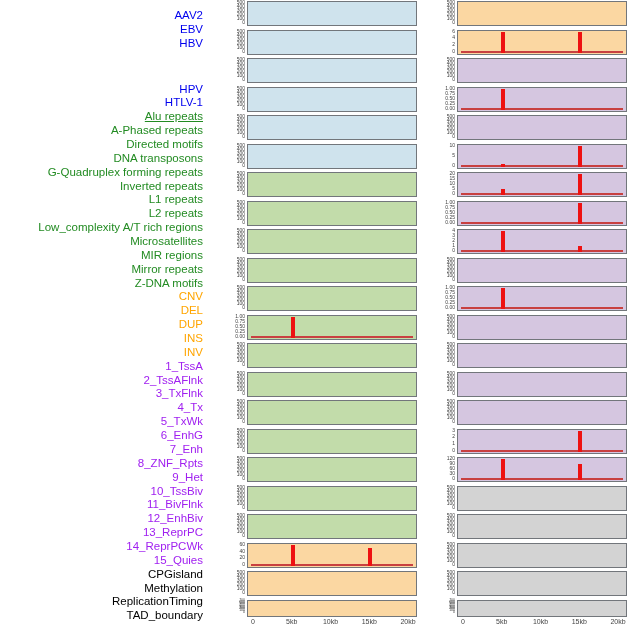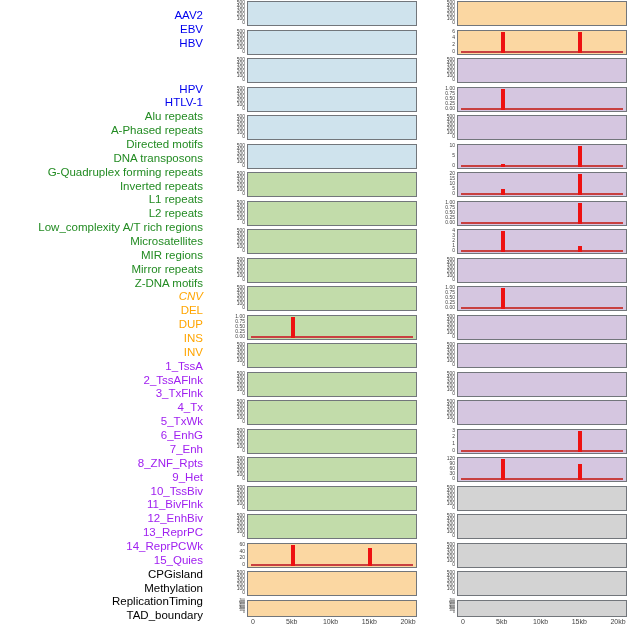--- a/index.html
+++ b/index.html
@@ -20,34 +20,34 @@
 </head>
 <body>
 
 <div id="fig">
   <div id="labels">
       <div class="trk-label" style="color: rgb(0, 0, 238);">AAV2</div>
       <div class="trk-label" style="color: rgb(0, 0, 238);">EBV</div>
       <div class="trk-label" style="color: rgb(0, 0, 238);">HBV</div>
       <div class="trk-label" style="color: rgb(0, 0, 238); margin-top: 32px;">HPV</div>
       <div class="trk-label" style="color: rgb(0, 0, 238);">HTLV-1</div>
-      <div class="trk-label" style="color: rgb(34, 139, 34);">Alu repeats</div>
+      <div class="trk-label" style="color: rgb(34, 139, 34); text-decoration: underline;">Alu repeats</div>
       <div class="trk-label" style="color: rgb(34, 139, 34);">A-Phased repeats</div>
       <div class="trk-label" style="color: rgb(34, 139, 34);">Directed motifs</div>
       <div class="trk-label" style="color: rgb(34, 139, 34);">DNA transposons</div>
       <div class="trk-label" style="color: rgb(34, 139, 34);">G-Quadruplex forming repeats</div>
       <div class="trk-label" style="color: rgb(34, 139, 34);">Inverted repeats</div>
       <div class="trk-label" style="color: rgb(34, 139, 34);">L1 repeats</div>
       <div class="trk-label" style="color: rgb(34, 139, 34);">L2 repeats</div>
       <div class="trk-label" style="color: rgb(34, 139, 34);">Low_complexity A/T rich regions</div>
       <div class="trk-label" style="color: rgb(34, 139, 34);">Microsatellites</div>
       <div class="trk-label" style="color: rgb(34, 139, 34);">MIR regions</div>
       <div class="trk-label" style="color: rgb(34, 139, 34);">Mirror repeats</div>
       <div class="trk-label" style="color: rgb(34, 139, 34);">Z-DNA motifs</div>
-      <div class="trk-label" style="color: rgb(255, 165, 0); font-style: italic;">CNV</div>
+      <div class="trk-label" style="color: rgb(255, 165, 0);">CNV</div>
       <div class="trk-label" style="color: rgb(255, 165, 0);">DEL</div>
       <div class="trk-label" style="color: rgb(255, 165, 0);">DUP</div>
       <div class="trk-label" style="color: rgb(255, 165, 0);">INS</div>
       <div class="trk-label" style="color: rgb(255, 165, 0);">INV</div>
       <div class="trk-label" style="color: rgb(160, 32, 240);">1_TssA</div>
       <div class="trk-label" style="color: rgb(160, 32, 240);">2_TssAFlnk</div>
       <div class="trk-label" style="color: rgb(160, 32, 240);">3_TxFlnk</div>
       <div class="trk-label" style="color: rgb(160, 32, 240);">4_Tx</div>
       <div class="trk-label" style="color: rgb(160, 32, 240);">5_TxWk</div>
       <div class="trk-label" style="color: rgb(160, 32, 240);">6_EnhG</div>

